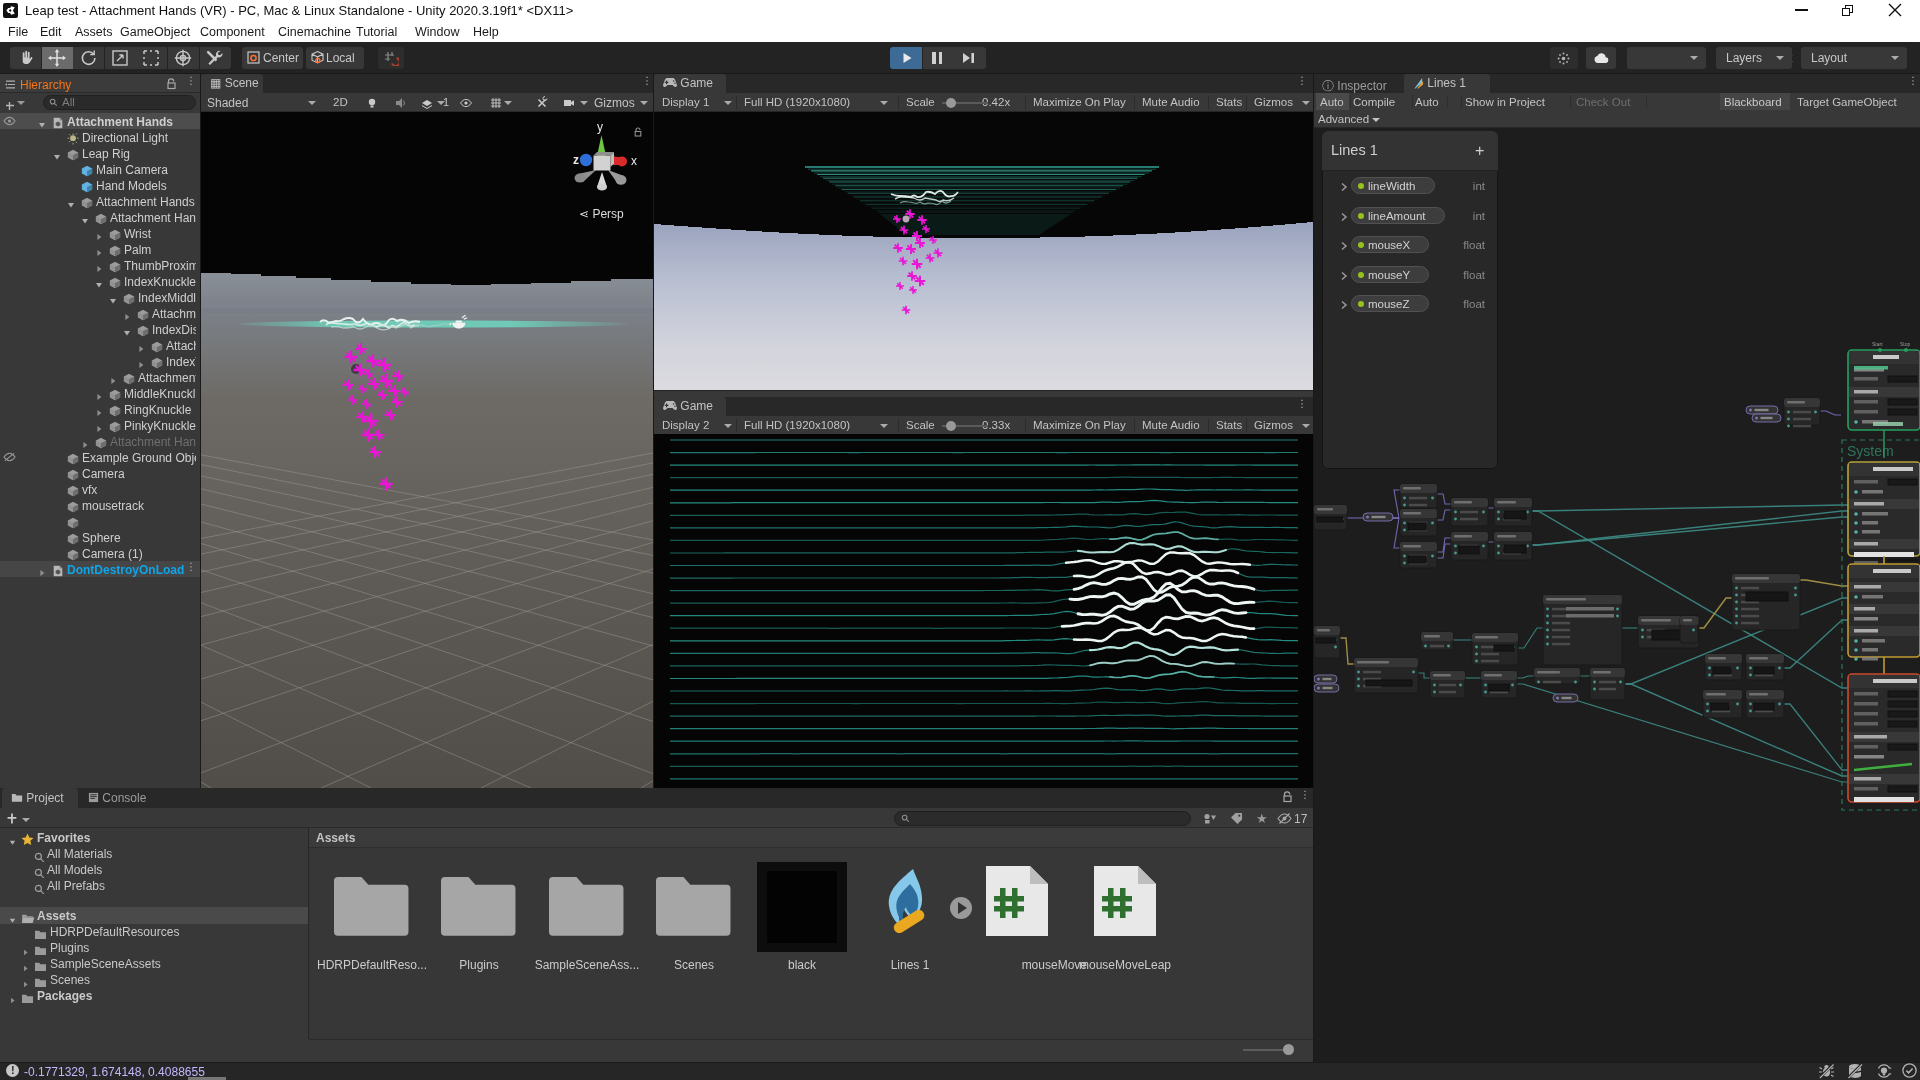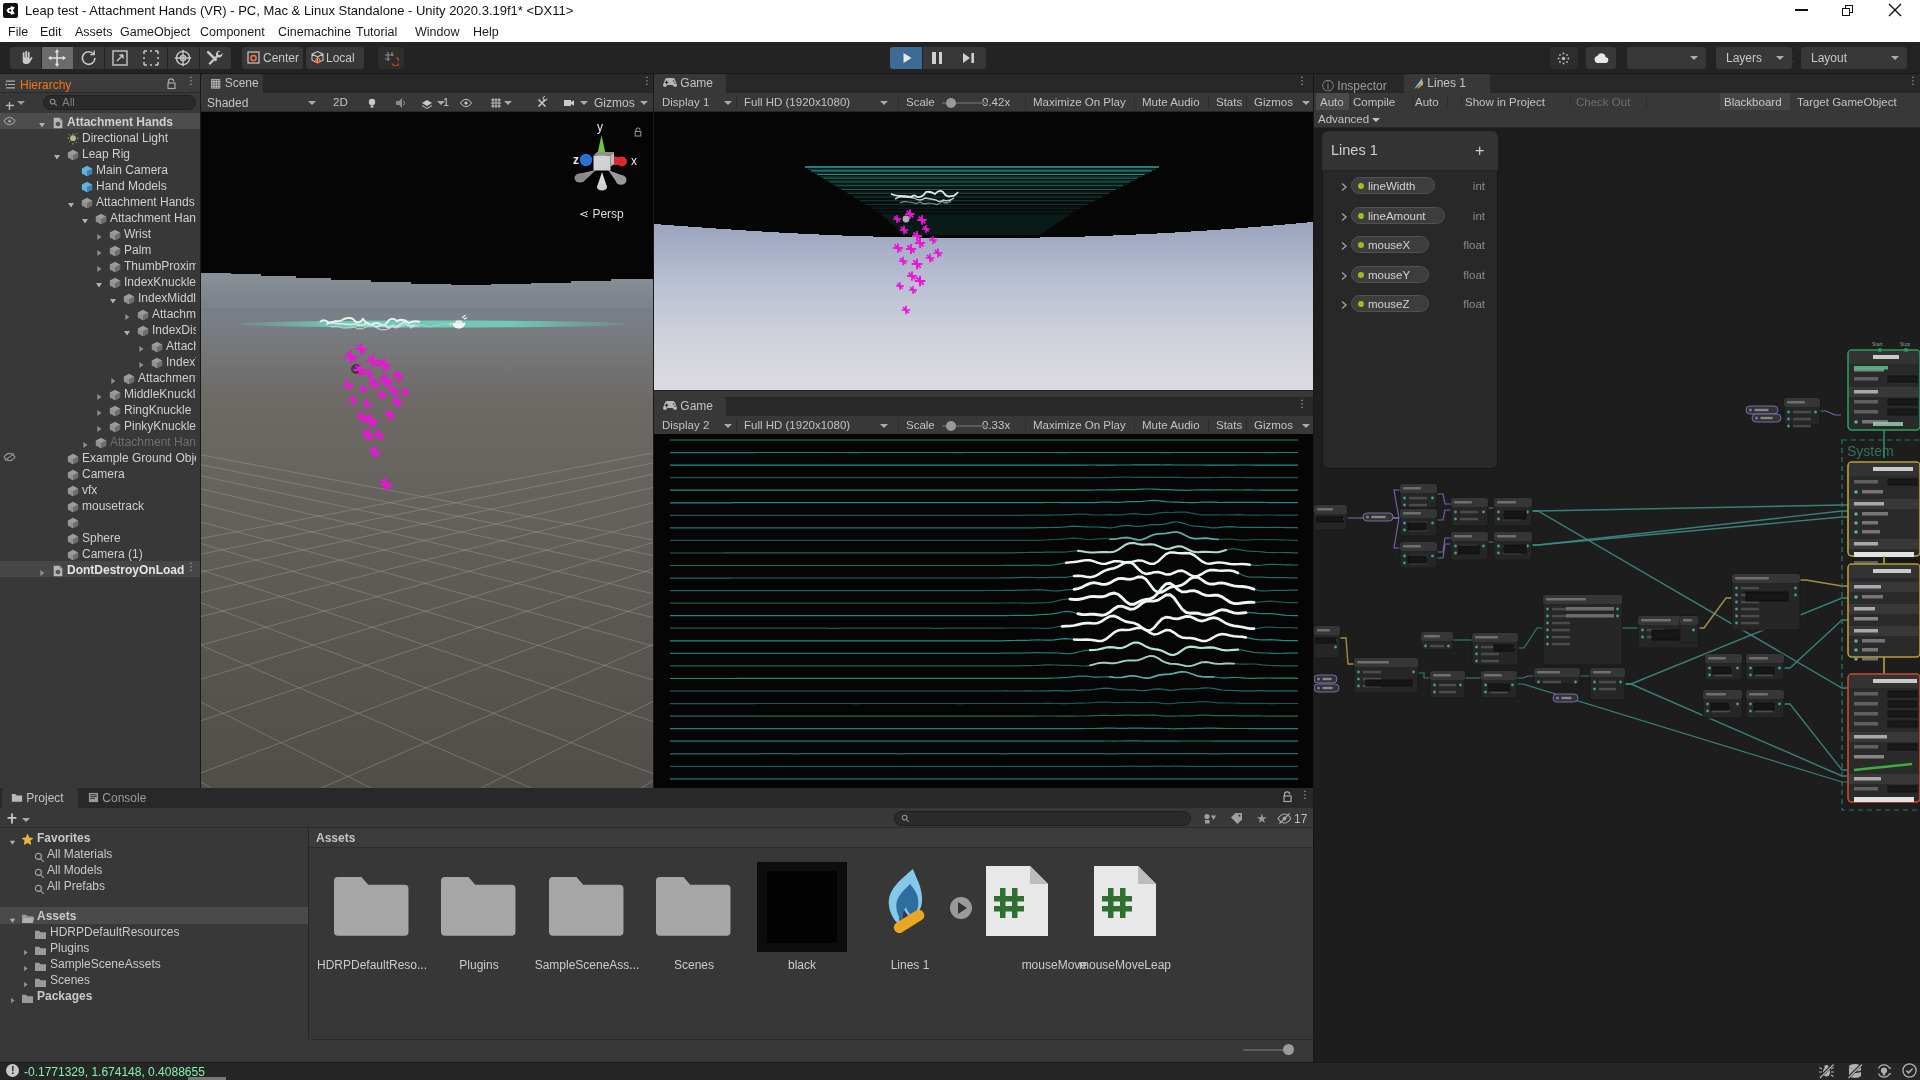--- a/index.html
+++ b/index.html
@@ -400,21 +400,21 @@
 <div class="abs" style="left:0;top:561px;width:200px;height:16px;background:#464646;"></div>
 <div class="kebab" style="left:186px;top:564px;">⋮</div>
 <div class="abs" style="left:37px;top:564px;"><svg width="10" height="10" viewBox="0 0 10 10">
         <path fill="#8f8f8f" d="M3.4 2l4 3-4 3z"></path>
       </svg></div>
 <div class="abs" style="left:52px;top:563px;"><svg width="12" height="12" viewBox="0 0 14 14">
         <path fill="#b8b8b8" d="M2 1h7l3 3v9H2z"></path>
         <path fill="#888" d="M9 1l3 3H9z"></path>
         <path fill="#555" d="M7 5.2l2.7 1.5v3L7 11.2 4.3 9.7v-3z"></path>
       </svg></div>
-<div class="abs" style="left:67px;top:563px;font-size:12px;font-weight:bold;color:#e5e5e5;white-space:nowrap;max-width:129px;overflow:hidden;text-align:center;">DontDestroyOnLoad</div>
+<div class="abs" style="left:67px;top:563px;font-size:12px;font-weight:bold;color:#0ea5e9;white-space:nowrap;max-width:129px;overflow:hidden;text-align:center;">DontDestroyOnLoad</div>
 <svg class="abs" style="left:3px;top:116px" width="13" height="10" viewBox="0 0 14 10">
       <path fill="none" stroke="#9a9a9a" stroke-width="1.1" d="M1 5c2-2.8 4-4 6-4s4 1.2 6 4c-2 2.8-4 4-6 4S3 7.8 1 5z"></path>
       <circle cx="7" cy="5" r="1.7" fill="#9a9a9a"></circle>
     </svg>
 <svg class="abs" style="left:3px;top:452px" width="13" height="10" viewBox="0 0 14 10">
       <path fill="none" stroke="#9a9a9a" stroke-width="1.1" d="M1 5c2-2.8 4-4 6-4s4 1.2 6 4c-2 2.8-4 4-6 4S3 7.8 1 5z"></path>
       <path stroke="#9a9a9a" stroke-width="1.1" d="M2 9L12 1"></path>
     </svg>
 <svg class="abs" style="left:3px;top:120px" width="9" height="9" viewBox="0 0 9 9" opacity="0.0"></svg>
 <div class="abs" style="left:201px;top:74px;width:452px;height:19px;background:#282828;"></div>
@@ -1456,21 +1456,21 @@
           <rect x="8" y="40" width="30" height="5.5"></rect>
         </g>
       </svg></div>
 <div class="abs" style="left:1055px;top:958px;width:140px;text-align:center;font-size:12px;color:#cbcbcb;white-space:nowrap;">mouseMoveLeap</div>
 <div class="abs" style="left:309px;top:1039px;width:1004px;height:23px;background:#383838;border-top:1px solid #2a2a2a;"></div>
 <div class="abs" style="left:1243px;top:1049px;width:50px;height:2px;background:#5c5c5c;"></div>
 <div class="abs" style="left:1283px;top:1044px;width:11px;height:11px;border-radius:50%;background:#9a9a9a;"></div>
 <div class="abs" style="left:0;top:1062px;width:1920px;height:18px;background:#262626;border-top:1px solid #191919;"></div>
 <div class="abs" style="left:6px;top:1064px;width:13px;height:13px;border-radius:50%;background:#c8c8c8;"></div>
 <div class="abs" style="left:11px;top:1064px;font-size:11px;color:#262626;font-weight:bold;">!</div>
-<div class="abs" style="left:24px;top:1065px;font-size:12px;color:#86efac;">-0.1771329, 1.674148, 0.4088655</div>
+<div class="abs" style="left:24px;top:1065px;font-size:12px;color:#c4b5fd;">-0.1771329, 1.674148, 0.4088655</div>
 <svg class="abs" style="left:1818px;top:1063px" width="17" height="16" viewBox="0 0 17 16">
 <g fill="#b2b2b2">
         <ellipse cx="8.5" cy="9" rx="3.6" ry="4.6"></ellipse>
         <ellipse cx="8.5" cy="3.8" rx="2.2" ry="1.8"></ellipse>
 <path d="M4 6L1.5 4.5M4 9H1M4 12l-2.5 1.5M13 6l2.5-1.5M13 9h3M13 12l2.5 1.5" stroke="#b2b2b2" stroke-width="1.1"></path>
       </g>
 <path d="M2 14.5L15 1.5" stroke="#1d1d1d" stroke-width="2.6"></path>
       <path d="M2 15L15.5 1.5" stroke="#b2b2b2" stroke-width="1.2"></path>
     </svg>
 <svg class="abs" style="left:1847px;top:1063px" width="16" height="16" viewBox="0 0 16 16">

